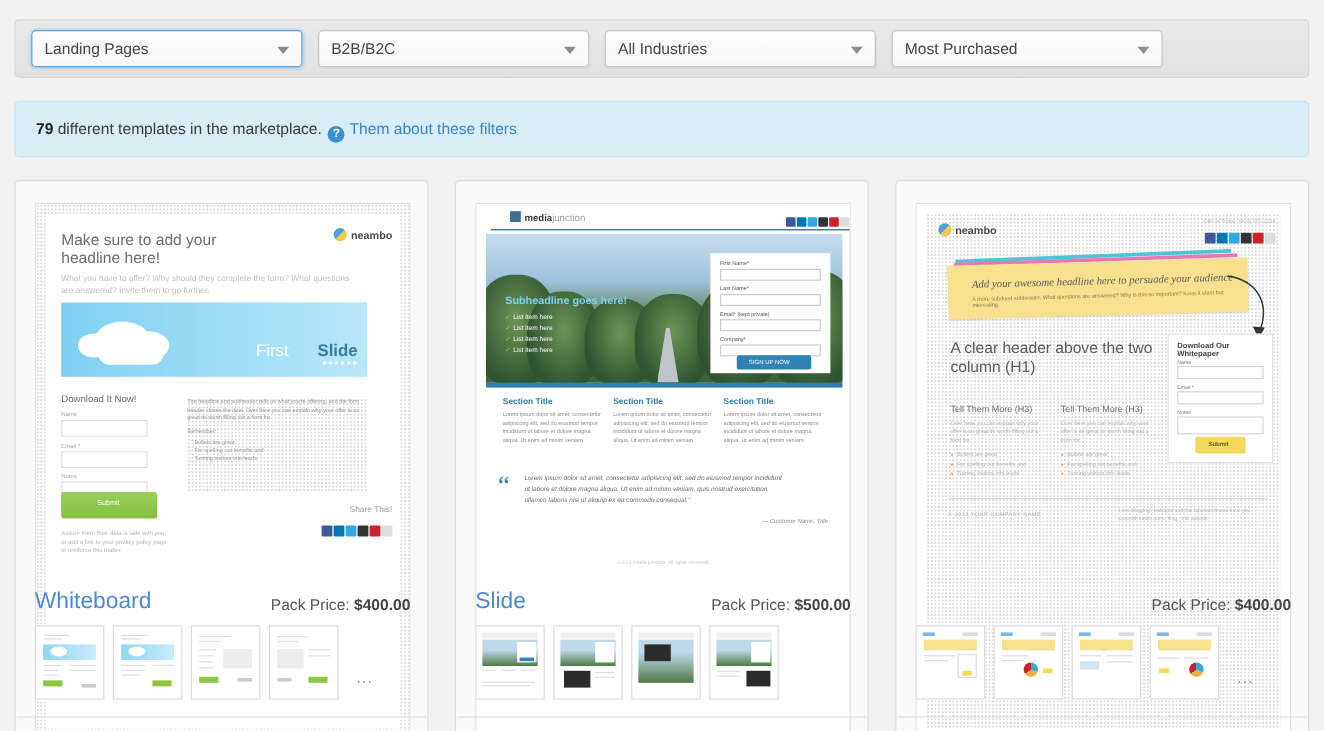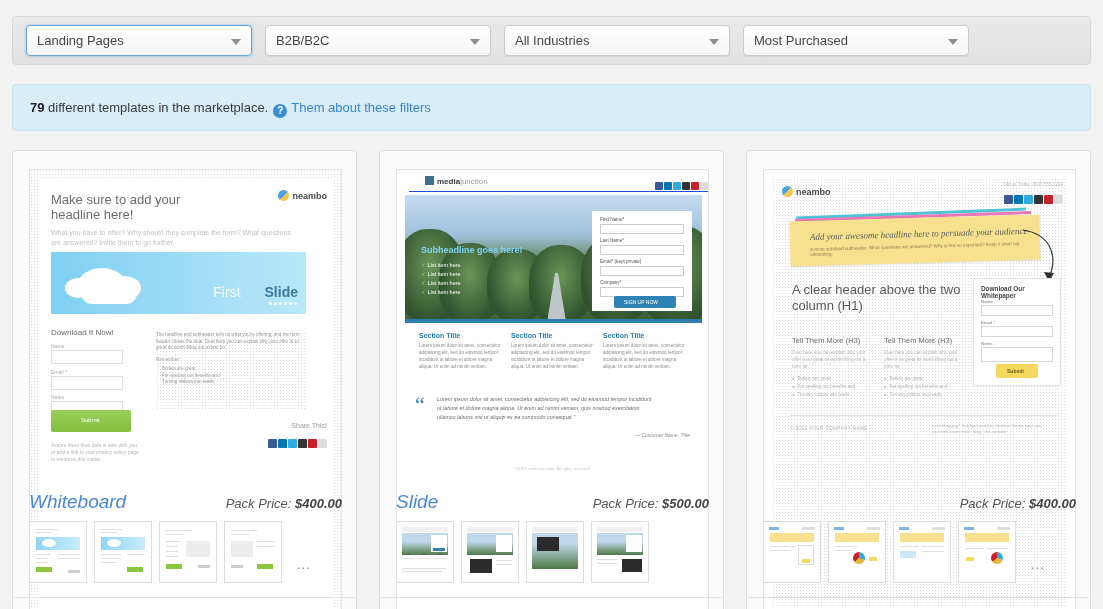--- a/index.html
+++ b/index.html
@@ -112,21 +112,21 @@
     width: 313px; height: 455px;
     background: #fff;
     border: 1px solid #e2e2e2;
     overflow: hidden;
   }
   .preview-inner { position: absolute; inset: 0; }
 
   .card-title-row {
     position: absolute;
     left: 16px; top: 340px;
-    width: 313px; height: 26px; font-style: italic;
+    width: 313px; height: 26px;
   }
   .card-title {
     position: absolute;
     left: 0; top: 0;
     font-size: 19px;
     color: #4e87d3;
     text-decoration: none;
     cursor: pointer;
     white-space: nowrap;
   }

